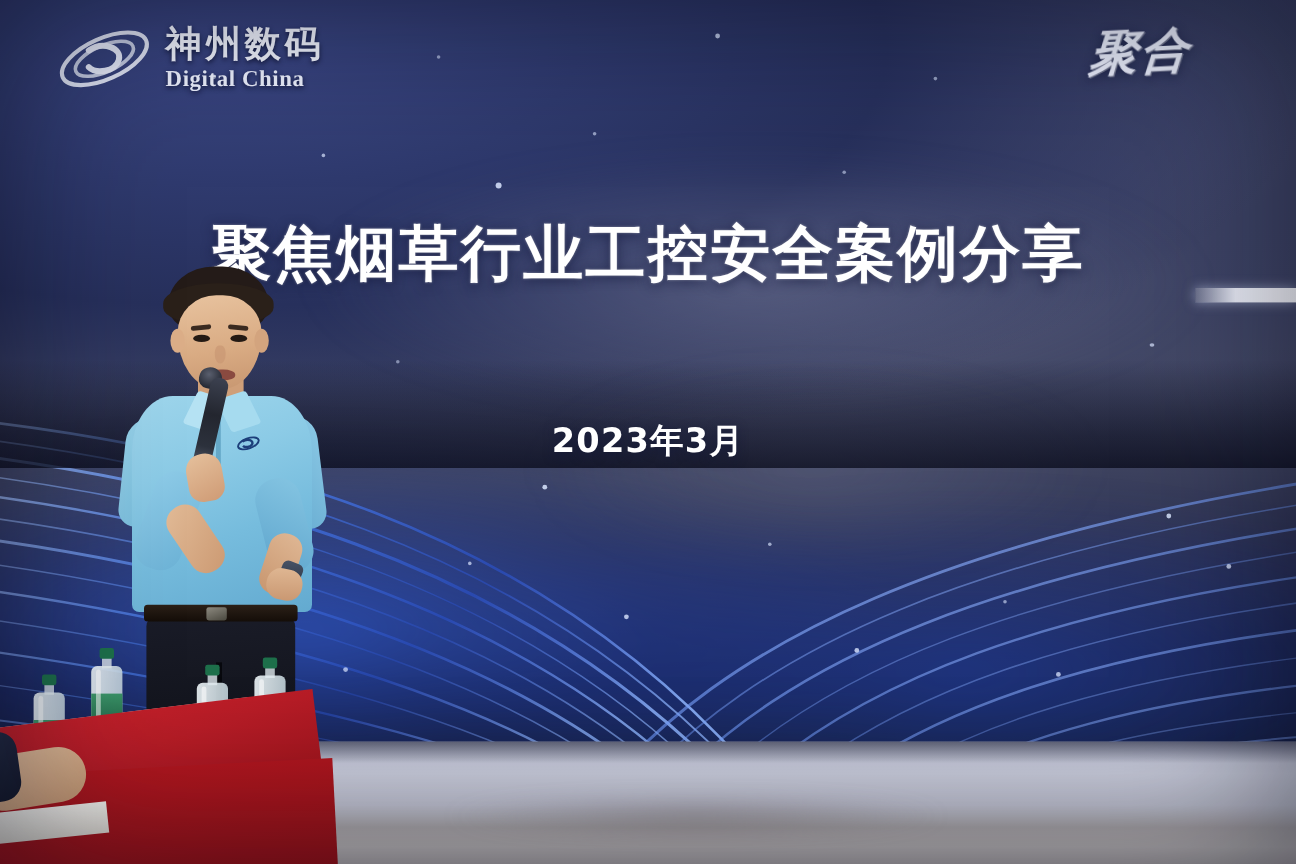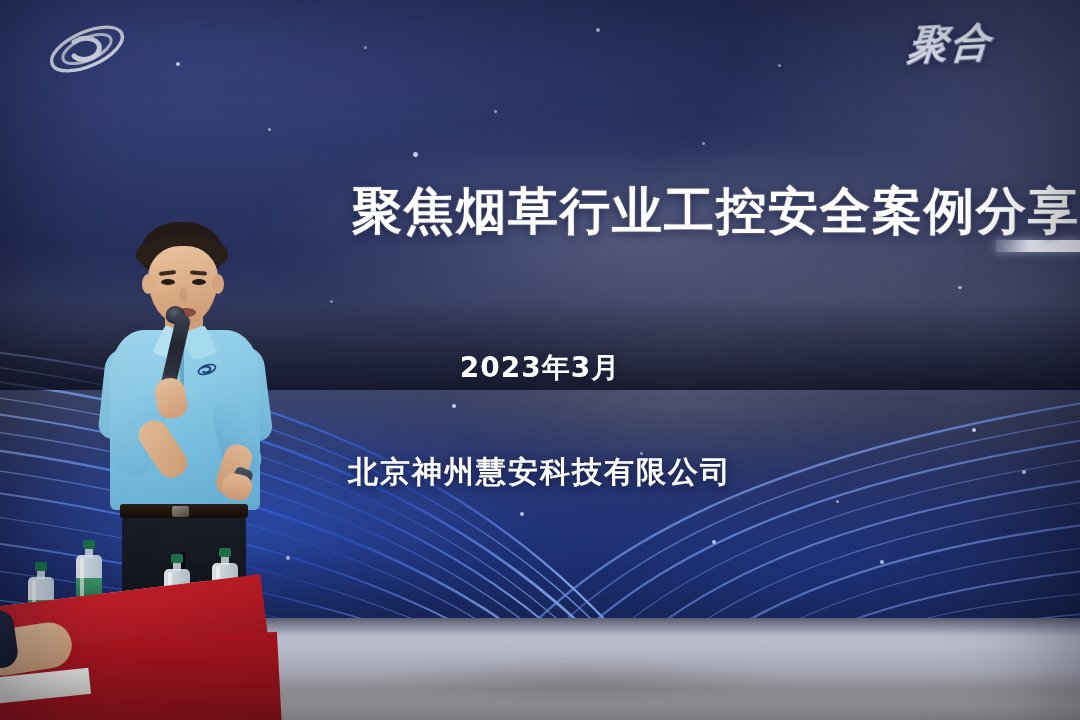--- a/index.html
+++ b/index.html
@@ -83,21 +83,21 @@
     filter:blur(.3px);
     margin-right:62px;
   }
   .slogan-sub{
     font-size:27px;font-weight:400;color:#f0f3ff;letter-spacing:5px;margin-top:-4px;
     font-family:"DejaVu Sans","Liberation Sans",sans-serif;
     text-shadow:0 1px 6px rgba(20,26,60,.85);
   }
 
   .headline{
-    position:absolute;left:0;right:0;top:178px;text-align:right;
+    position:absolute;left:0;right:0;top:178px;text-align:center;
     font-size:50px;font-weight:700;letter-spacing:2px;color:#ffffff;
     font-family:"DejaVu Sans","Liberation Sans",sans-serif;
     text-shadow:0 2px 10px rgba(18,22,56,.75), 0 0 2px rgba(255,255,255,.6);
   }
   .date-line{
     position:absolute;left:0;right:0;top:349px;text-align:center;
     font-size:28px;font-weight:700;letter-spacing:1px;color:#ffffff;
     font-family:"DejaVu Sans","Liberation Sans",sans-serif;
     text-shadow:0 2px 9px rgba(18,22,56,.8);
   }
@@ -287,29 +287,32 @@
     <div class="edge-strip"></div>
 
     <div class="logo-dc">
       <svg class="logo-mark" viewBox="0 0 86 62">
         <g fill="none" stroke="#e9edfb" stroke-linecap="round">
           <ellipse cx="43" cy="31" rx="38" ry="17" transform="rotate(-24 43 31)" stroke-width="3.4" opacity=".95"></ellipse>
           <ellipse cx="43" cy="31" rx="26" ry="11" transform="rotate(-24 43 31)" stroke-width="3" opacity=".8"></ellipse>
           <path d="M30 24 C 42 16, 58 22, 55 32 C 52 42, 36 44, 30 38" stroke-width="5" opacity=".98"></path>
         </g>
       </svg>
+      <div class="logo-words">
+        <div class="logo-cn">神州数码</div>
+        <div class="logo-en">Digital China</div>
+      </div>
     </div>
 
     <div class="slogan">
       <div class="slogan-brush">聚合</div>
     </div>
 
     <div class="headline">聚焦烟草行业工控安全案例分享</div>
     <div class="date-line">2023年3月</div>
-    <div class="company-line">北京神州慧安科技有限公司</div>
   </div>
 
   <div class="floor"></div>
   <div class="floor-shadow"></div>
   <div class="floor-blur"></div>
 
   <div class="speaker">
     <div class="sp-pants"></div>
     <div class="sp-legsplit"></div>
     <div class="sp-shoulder-l"></div>

